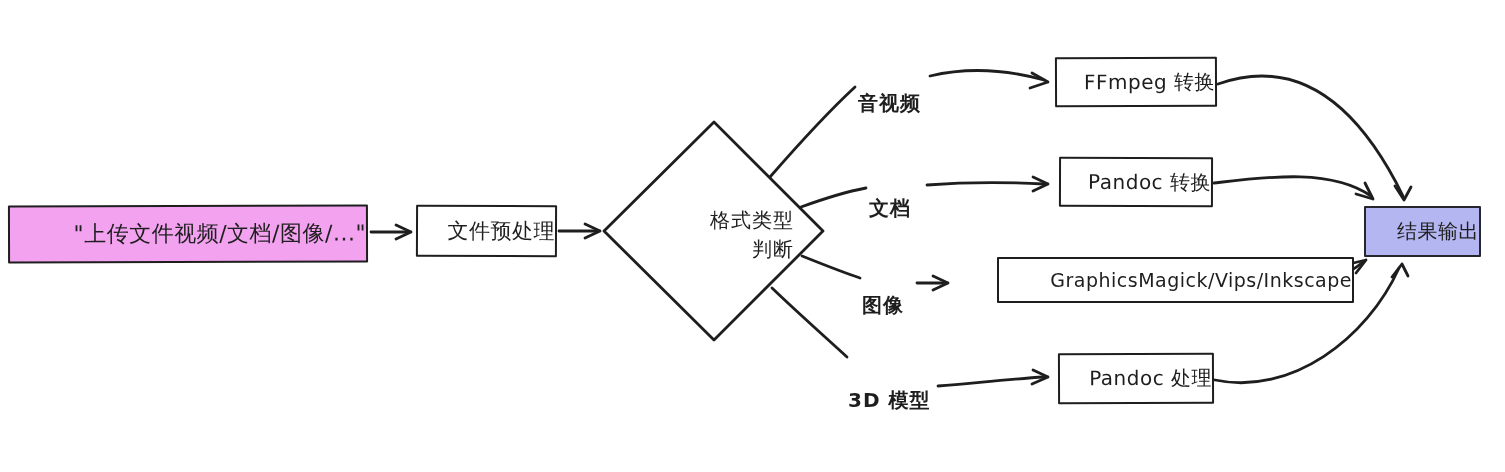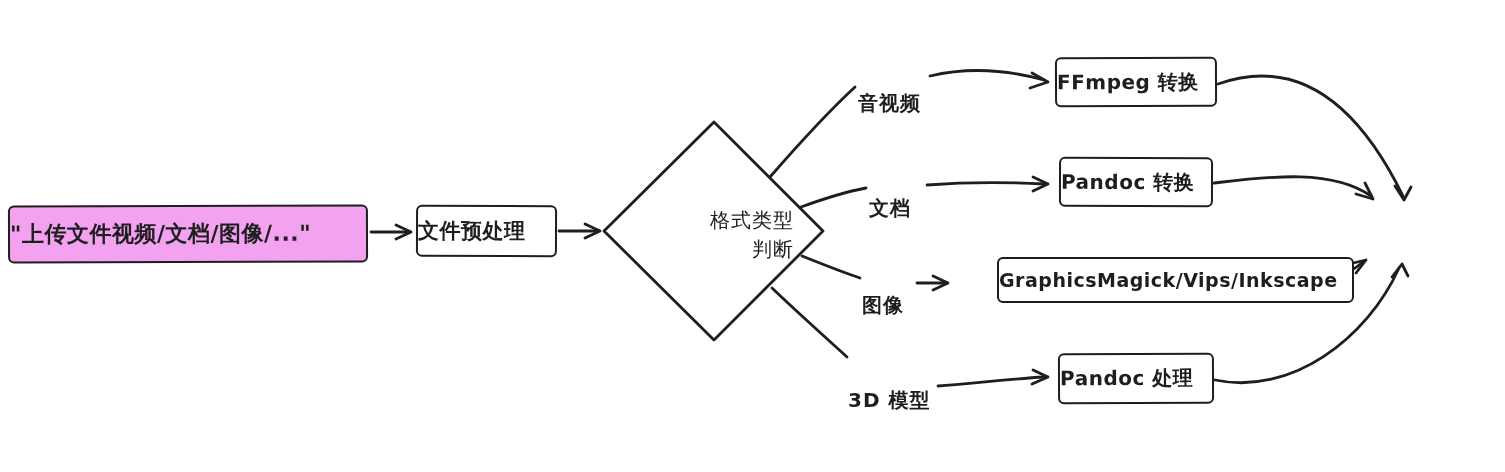--- a/index.html
+++ b/index.html
@@ -19,28 +19,28 @@
   .wires {
     position: absolute;
     left: 0; top: 0;
     width: 1505px;
     height: 472px;
   }
   .node {
     position: absolute;
     box-sizing: border-box;
     border: 2.6px solid #1e1e1e;
-    border-radius: 6px;
+    border-radius: 1px;
     background: #ffffff;
     display: flex;
     align-items: center;
-    justify-content: flex-start;
+    justify-content: flex-end;
     text-align: center;
     font-size: 20px;
-    font-weight: 700;
+    font-weight: 400;
     letter-spacing: 0.5px;
     white-space: nowrap;
   }
   .node-input {
     left: 8px; top: 205px; width: 360px; height: 58px;
     background: #f3a2f0;
     font-size: 22px;
     transform: rotate(-0.15deg);
   }
   .node-preprocess {
@@ -181,14 +181,17 @@
   </div>
 
   <div class="node node-gm">
     <span>GraphicsMagick/Vips/Inkscape</span>
   </div>
 
   <div class="node node-assimp">
     <span>Pandoc 处理</span>
   </div>
 
+  <div class="node node-output">
+    <span>结果输出</span>
+  </div>
 
 </div>
 
 </body></html>

